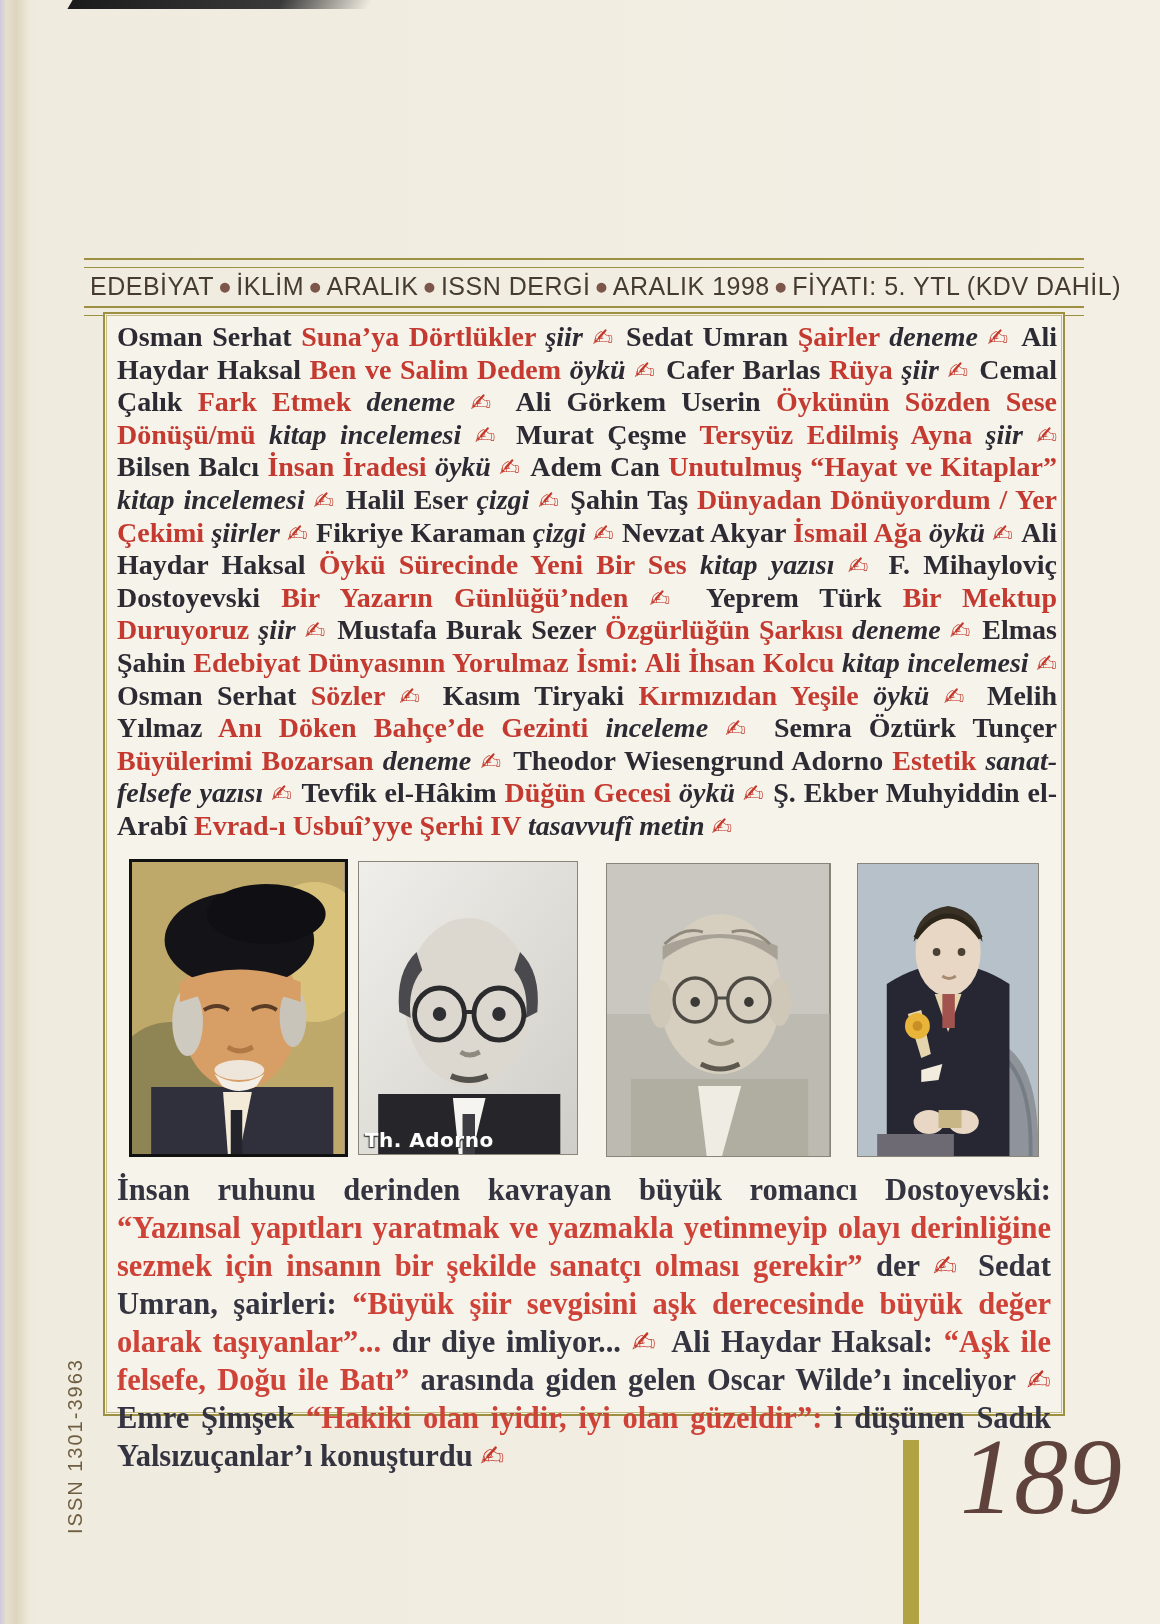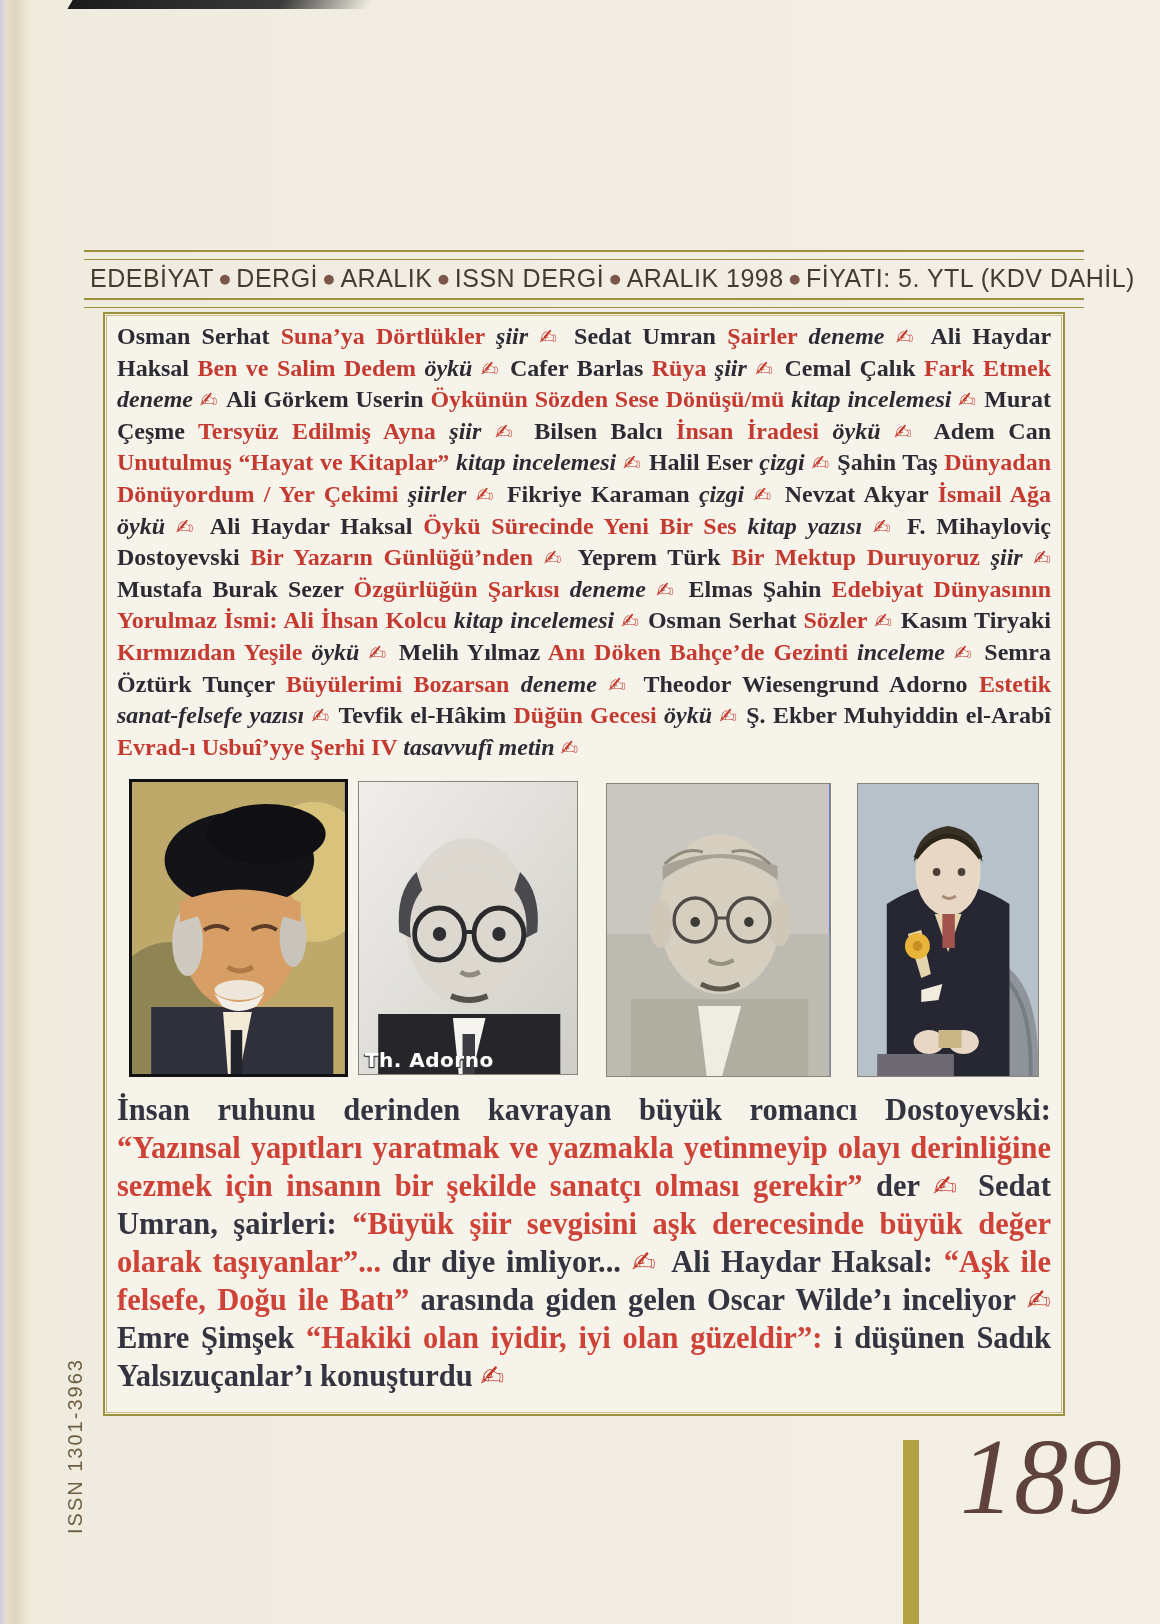--- a/index.html
+++ b/index.html
@@ -25,39 +25,39 @@
     display:flex;align-items:flex-start;justify-content:center;
   }
   .masthead h1{
     margin:0;font-weight:normal;color:#24242b;
     font-size:152px;letter-spacing:5px;word-spacing:58px;line-height:1;
     transform:scaleY(1.52);transform-origin:50% 12%;
     white-space:nowrap;
   }
   
   .subtitle-band{
-    position:absolute;left:84px;top:250px;width:1000px;
+    position:absolute;left:84px;top:258px;width:1000px;
   }
   .gold-rule{height:7px;border-top:2px solid #9d9040;border-bottom:1px solid #9d9040;}
   .band-row{
     display:flex;align-items:center;justify-content:space-between;
     padding:4px 6px 5px 6px;
     font-family:"Liberation Sans", sans-serif;
     font-size:25px;color:#463b30;letter-spacing:0.5px;white-space:nowrap;
   }
   .band-bullet{color:#7c564a;font-size:23px;margin:0 4px;line-height:1;}
   
   .content-box{
     position:absolute;left:103px;top:312px;width:958px;height:1100px;
     border:2px solid #9d9040;background:#f6f3ea;
     box-shadow:inset 0 0 0 1px #f6f3ea, inset 0 0 0 2px #c5bb85;
   }
   .toc{
-    padding:7px 12px 0 12px;
-    font-size:24px;line-height:31.6px;font-weight:bold;
+    padding:7px 6px 0 12px;
+    font-size:28px;line-height:31.6px;font-weight:bold;
     text-align:justify;color:#2c2b33;
   }
   .seg-name{color:#2c2b33;}
   .seg-title{color:#c43a30;}
   .seg-genre{color:#2c2b33;font-style:italic;}
   .seg-black{color:#343340;}
   .seg-red{color:#cf4237;}
   .seg-hand{color:#c4382c;font-family:"DejaVu Sans",sans-serif;font-weight:normal;font-size:0.88em;}
   
   .photos{
@@ -106,21 +106,21 @@
 <div class="page">
   <div class="page-edge"></div>
   <div class="corner-sliver"></div>
 
 
   <div class="subtitle-band">
     <div class="gold-rule"></div>
     <div class="band-row">
         <span>EDEBİYAT</span>
         <span class="band-bullet">●</span>
-        <span>DERGİ</span>
+        <span>İKLİM</span>
         <span class="band-bullet">●</span>
         <span>ARALIK</span>
         <span class="band-bullet">●</span>
         <span>ISSN DERGİ</span>
         <span class="band-bullet">●</span>
         <span>ARALIK 1998</span>
         <span class="band-bullet">●</span>
         <span>FİYATI: 5. YTL (KDV DAHİL)</span>
       </div>
     <div class="gold-rule"></div>

